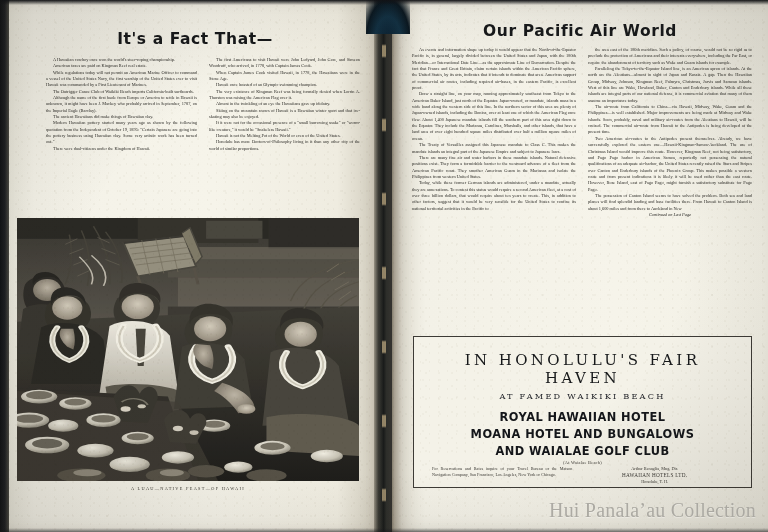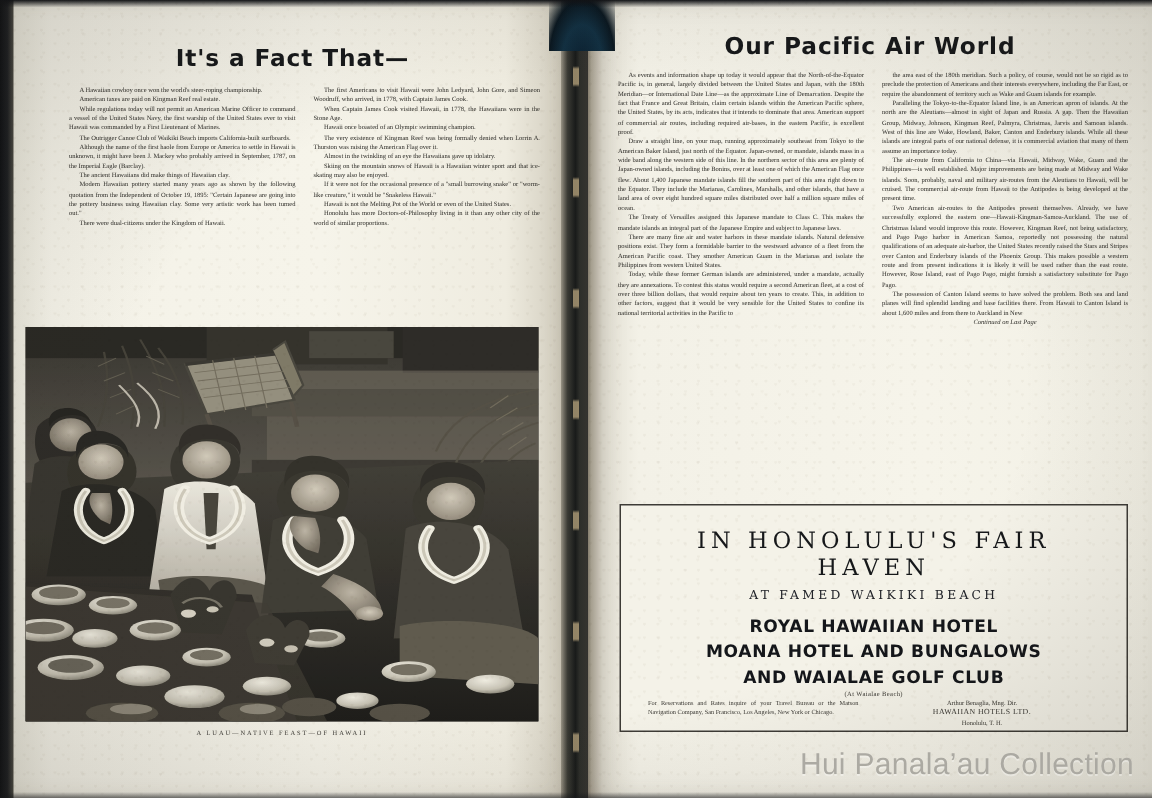--- a/index.html
+++ b/index.html
@@ -88,21 +88,21 @@
   .ad-line.l2{margin-top:3px;}
   .ad-line.l3{margin-top:3px;}
   .ad-sub{text-align:center;font-size:4.4px;letter-spacing:.25px;color:#3a3833;margin:2px 0 0;}
   .ad-foot{position:absolute;left:0;right:0;bottom:2px;display:flex;align-items:flex-start;}
   .ad-foot-left{width:46%;font-size:4.2px;line-height:6px;color:#3a3833;text-align:justify;padding-left:4px;}
   .ad-foot-right{width:54%;text-align:center;font-size:4.3px;line-height:6.4px;color:#3a3833;}
   .ad-foot-right .big{font-size:5.2px;letter-spacing:.3px;}
 
   
   .watermark{position:absolute;right:12px;bottom:10px;
-     font-family:Liberation Sans, sans-serif;
+     font-family:Liberation Serif, serif;
      font-size:20px;color:#a9a7a0;letter-spacing:.2px;opacity:.95;
      text-shadow:0 1px 0 rgba(255,255,255,.35);}
 
   
   .grain{position:absolute;inset:0;pointer-events:none;
      background-image:
        radial-gradient(circle at 18% 22%, rgba(120,105,80,.05) 0 1px, transparent 1px),
        radial-gradient(circle at 62% 71%, rgba(120,105,80,.045) 0 1px, transparent 1px),
        radial-gradient(circle at 83% 35%, rgba(120,105,80,.04) 0 1px, transparent 1px);
      background-size:9px 9px,13px 13px,17px 17px;

